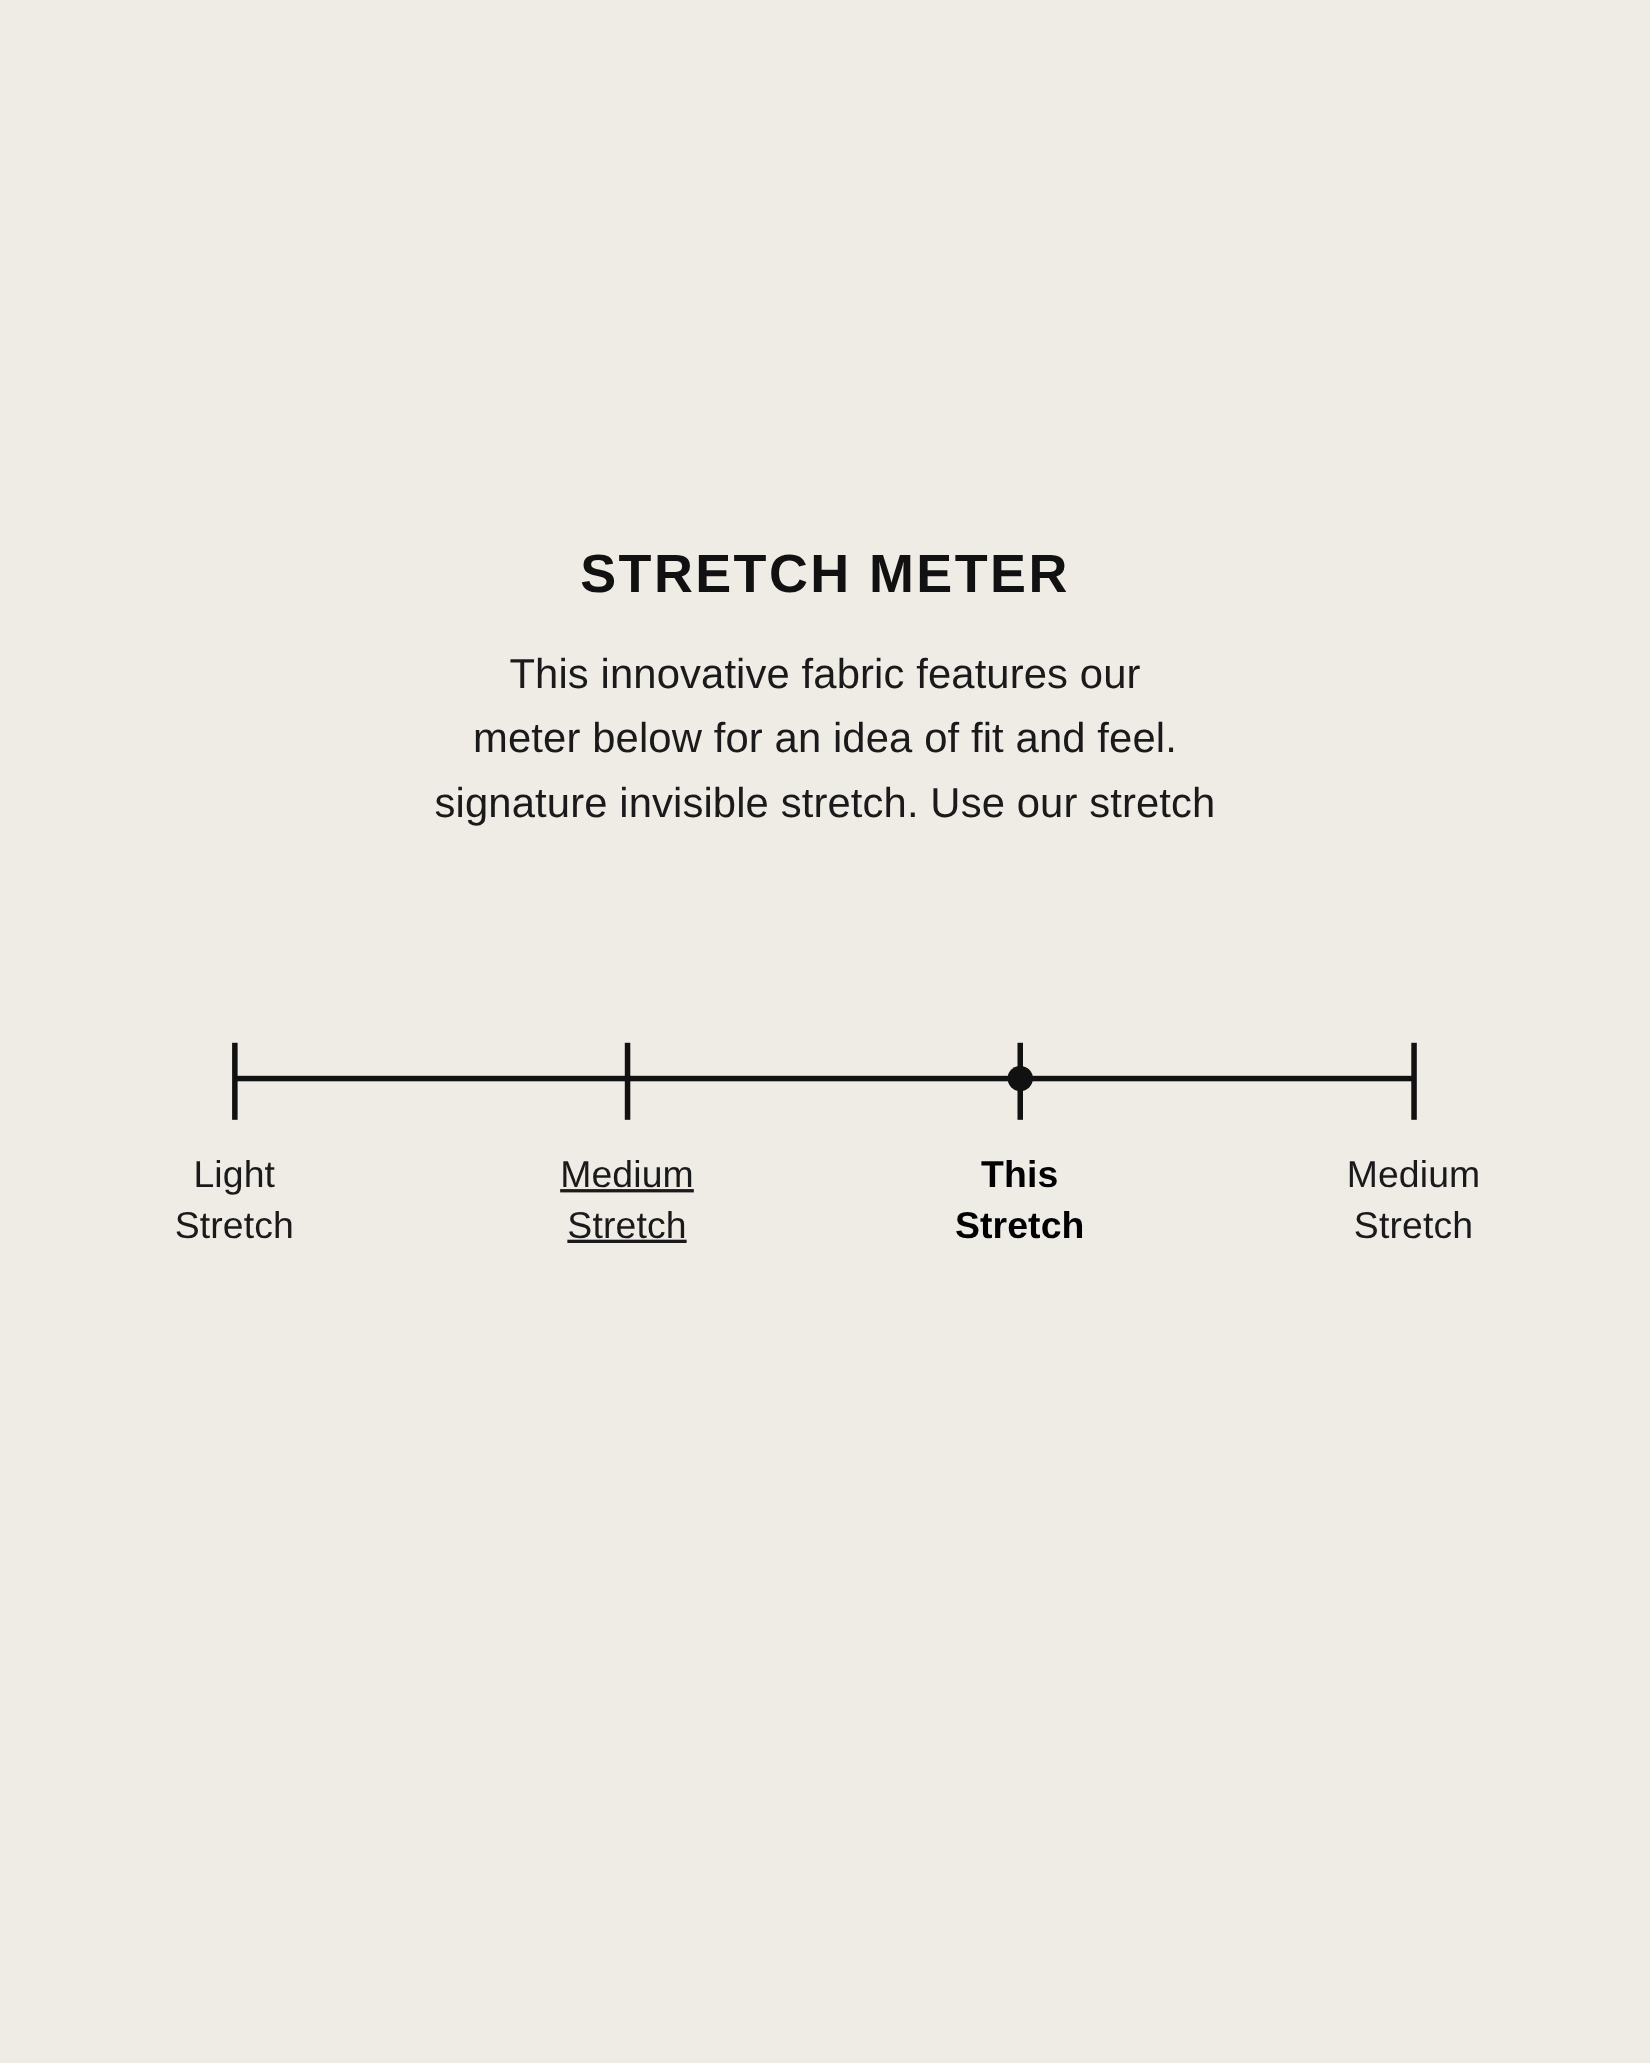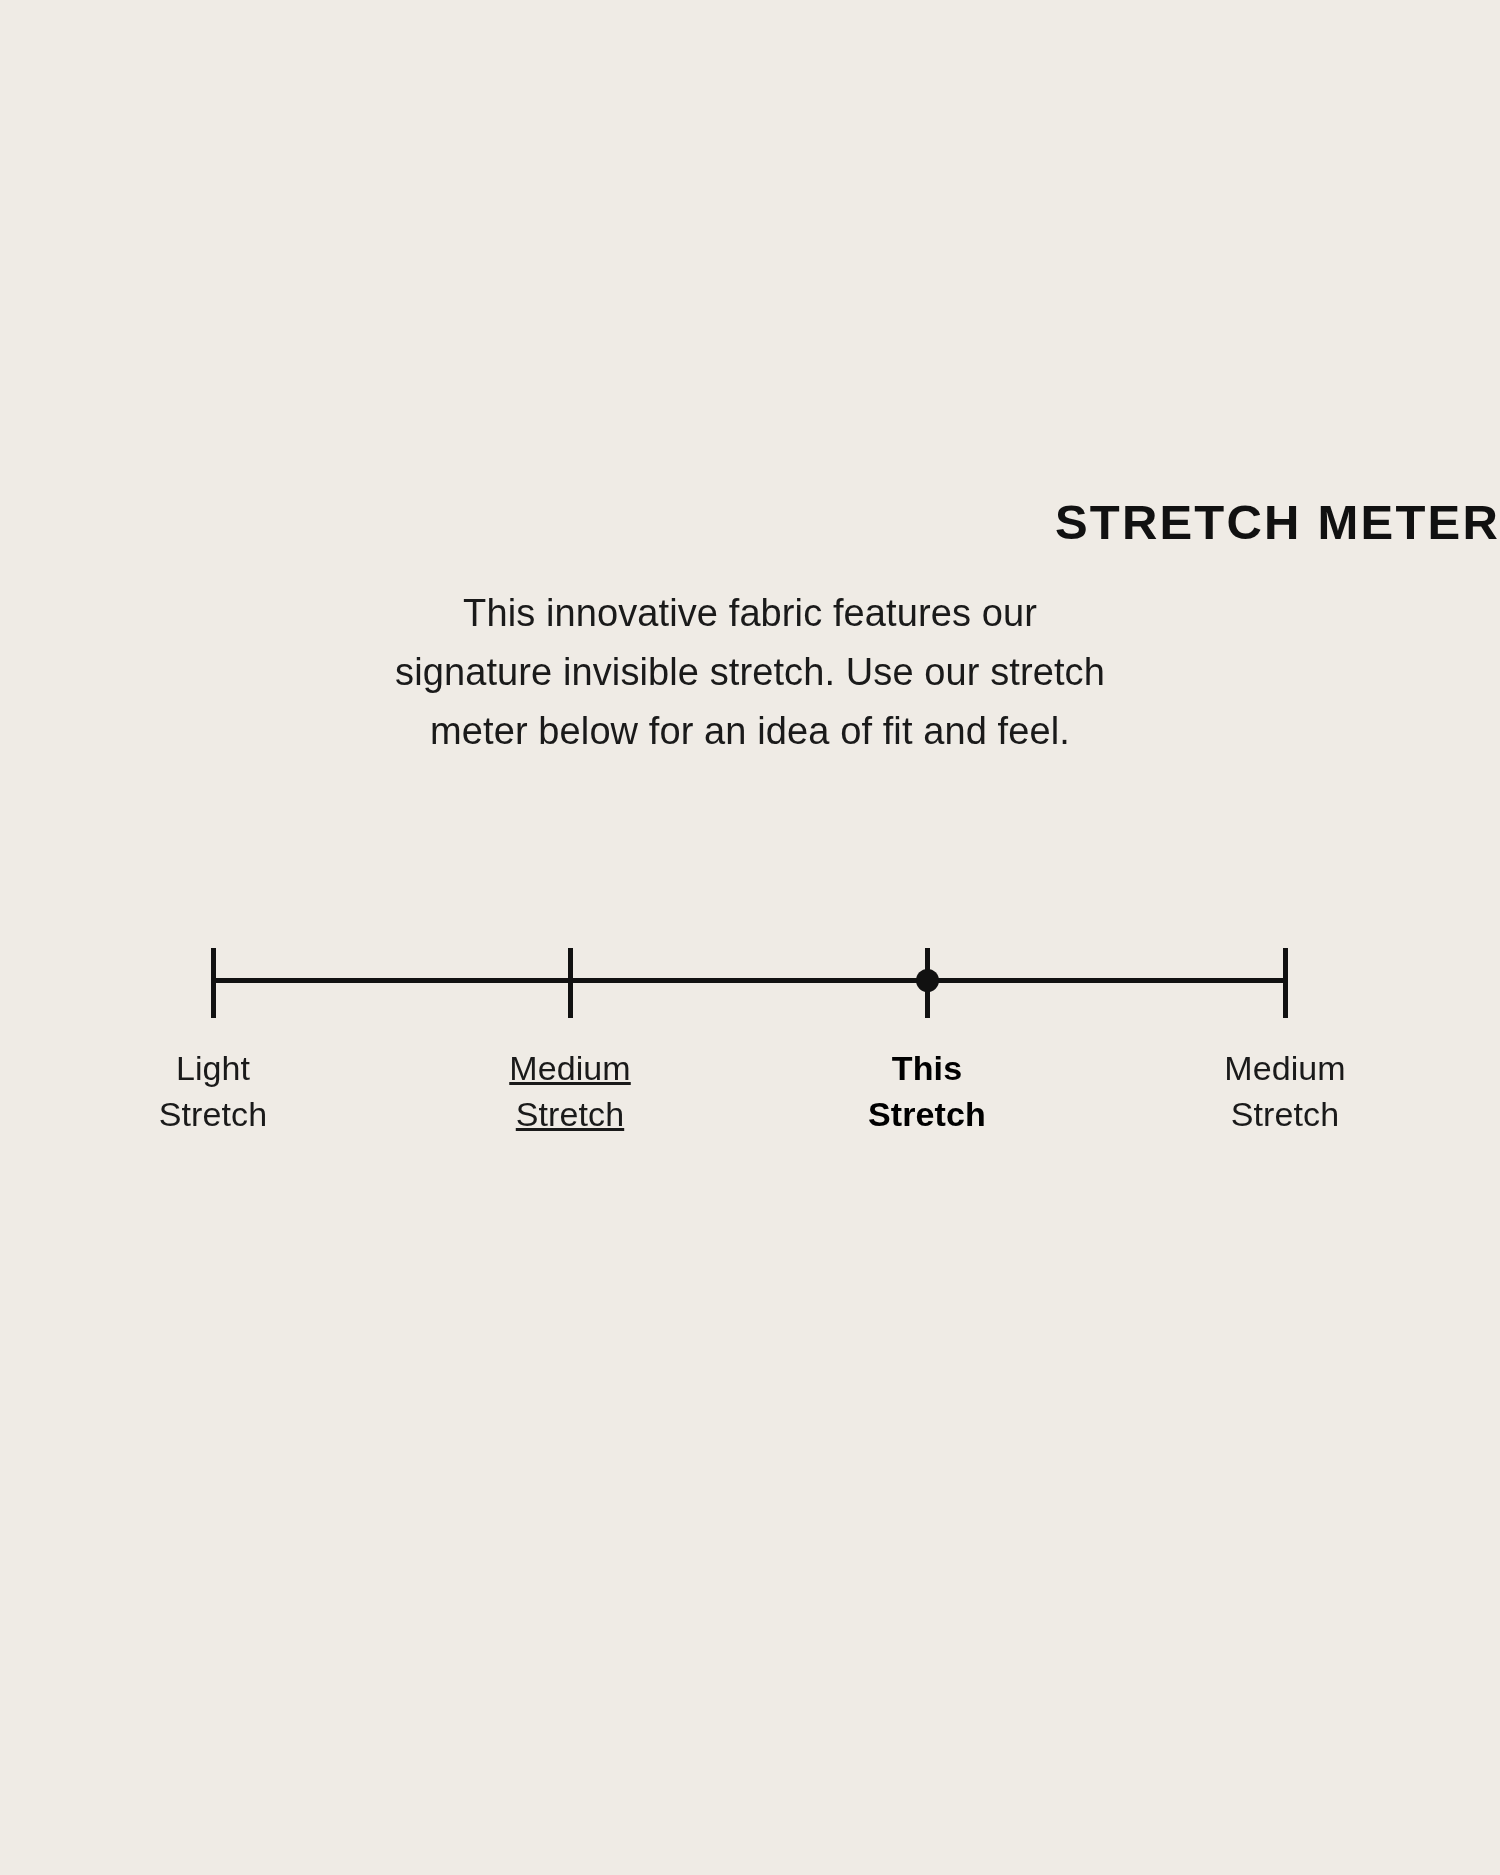--- a/index.html
+++ b/index.html
@@ -33,21 +33,20 @@
     text-align: center;
   }
 
   .meter-title {
     font-size: 49px;
     font-weight: 700;
     letter-spacing: 2.2px;
     line-height: 1;
     color: #111111;
     margin: 0;
-    text-align: right;
   }
 
   .meter-description {
     margin: 0;
     padding-top: 37px;
     font-size: 38px;
     font-weight: 400;
     line-height: 59px;
     color: #1a1a1a;
     letter-spacing: 0.1px;
@@ -129,22 +128,22 @@
 </head>
 <body>
 
 <div id="stretch-meter-panel">
 
   <div class="heading-block">
     <div class="meter-title">STRETCH METER</div>
 
     <div class="meter-description">
       <span class="desc-line">This innovative fabric features our</span>
+      <span class="desc-line">meter below for an idea of fit and feel.</span>
       <span class="desc-line">signature invisible stretch. Use our stretch</span>
-      <span class="desc-line">meter below for an idea of fit and feel.</span>
     </div>
   </div>
 
   <div class="meter-scale">
     <div class="scale-axis"></div>
 
     <div class="scale-tick" style="left:0%;"></div>
     <div class="scale-tick" style="left:33.3%;"></div>
     <div class="scale-tick" style="left:66.6%;"></div>
     <div class="scale-tick" style="left:100%;"></div>

